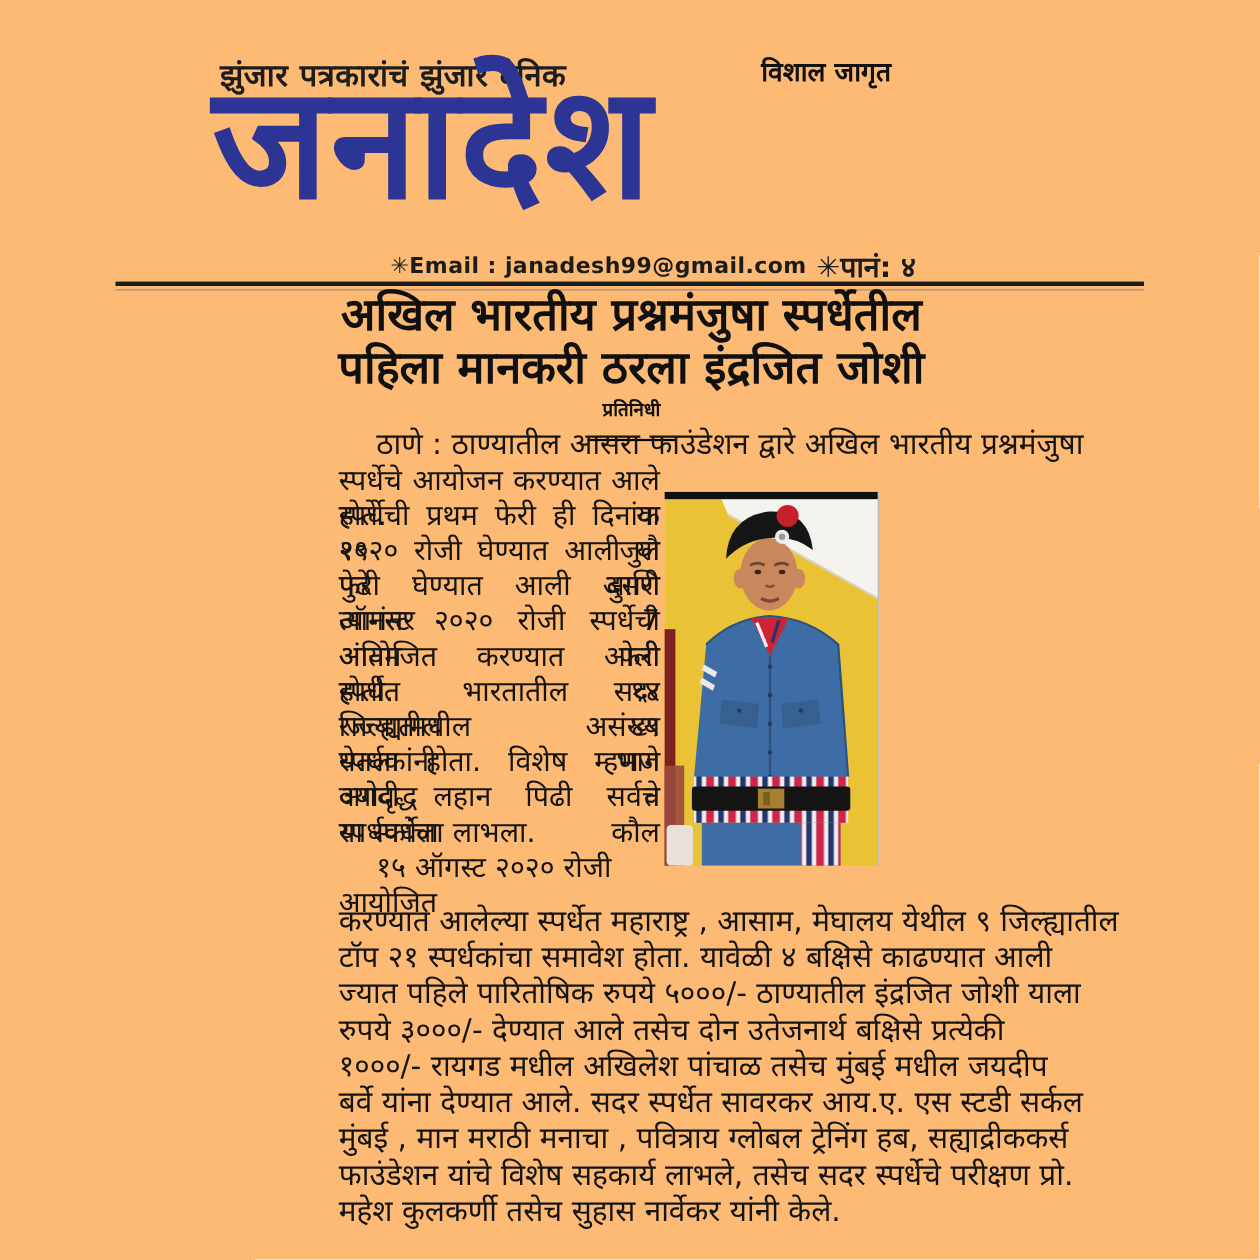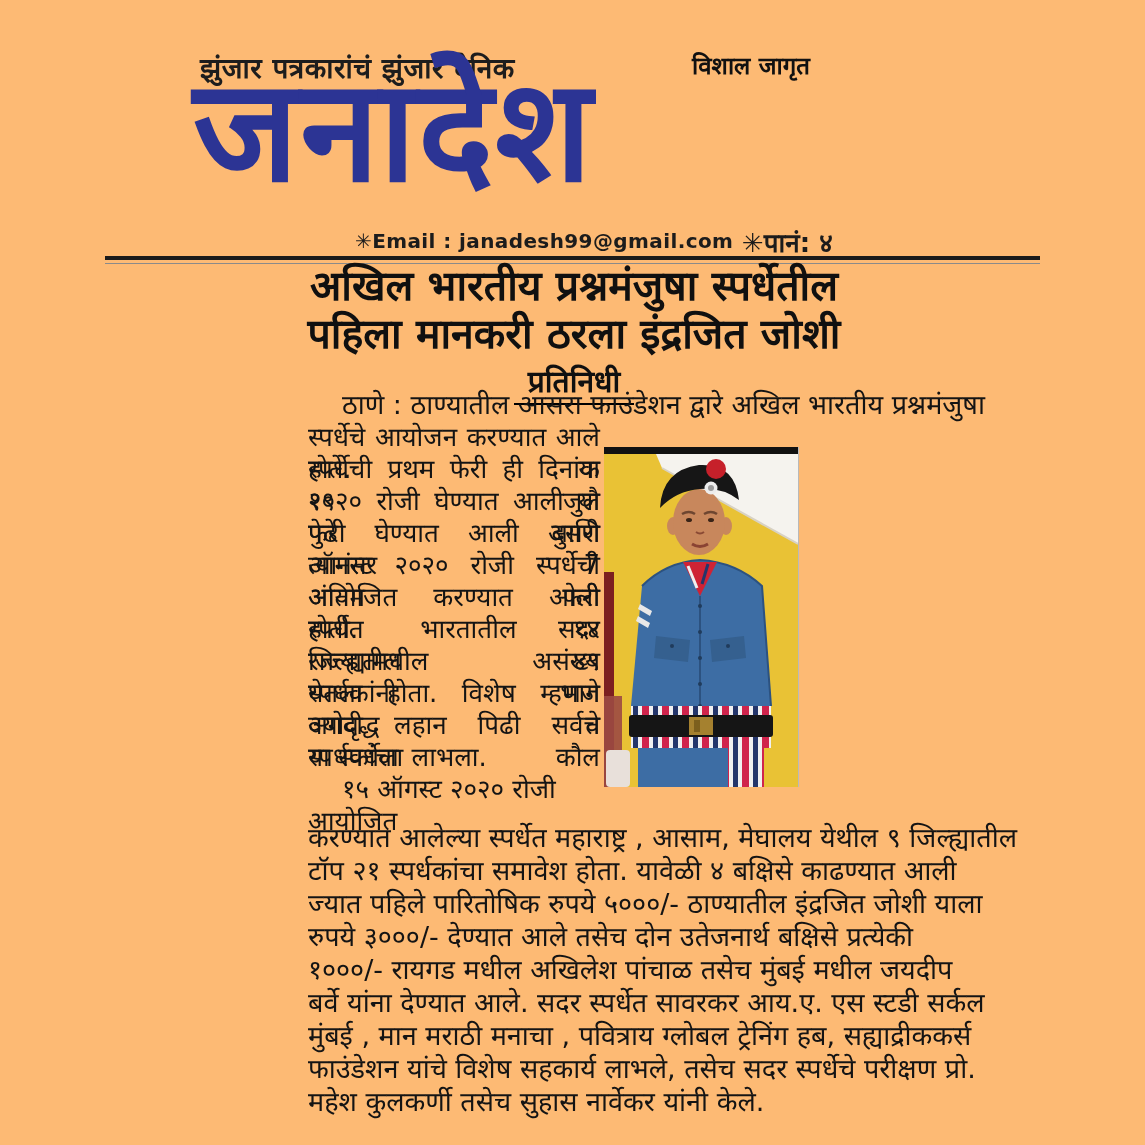--- a/index.html
+++ b/index.html
@@ -13,22 +13,22 @@
   .masthead{position:absolute; left:193px; top:42px; width:712px; font-size:142px; line-height:1.25;
             font-weight:bold; color:#2c3494; letter-spacing:2px; white-space:nowrap;}
   .emailline{position:absolute; left:355px; top:229px; font-size:20px; font-weight:bold; color:#1c1c1c; letter-spacing:.4px;}
   .pageno{position:absolute; left:742px; top:224px; font-size:26px; font-weight:bold; color:#1c1c1c;}
   .rule1{position:absolute; left:105px; top:256px; width:935px; height:4px; background:#1b1b1b;}
   .rule2{position:absolute; left:105px; top:263px; width:935px; height:1px; background:#8a8a8a;}
   
   .headline{position:absolute; left:298px; top:262px; width:552px; text-align:center;
             font-size:41px; line-height:48px; font-weight:700; color:#101010;}
   .byline-wrap{position:absolute; left:298px; top:360px; width:552px; text-align:center;}
-  .byline{display:inline-block; font-size:30px; font-weight:600; color:#101010;
-          border-bottom:2px solid #000; padding:0 14px 2px;text-align:center;}
+  .byline{display:inline-block; font-size:17px; font-weight:600; color:#101010;
+          border-bottom:2px solid #000; padding:0 14px 16px;text-align:center;}
   
   .body{position:absolute; left:308px; top:388px; width:540px; font-size:27px; color:#141414;}
   .line{text-align:justify; text-align-last:justify; line-height:33px; height:33px; overflow:visible; white-space:nowrap;}
   .line.narrow{width:292px; line-height:32px; height:32px; font-size:26px; white-space:normal;}
   .line.full{width:540px;}
   .line.indent{text-indent:34px;}
   .line.nojust{text-align:left; text-align-last:left;}
   .line.gap-top{margin-top:16px;}
   
   .photo{position:absolute; left:604px; top:447px; width:194px; height:340px;

